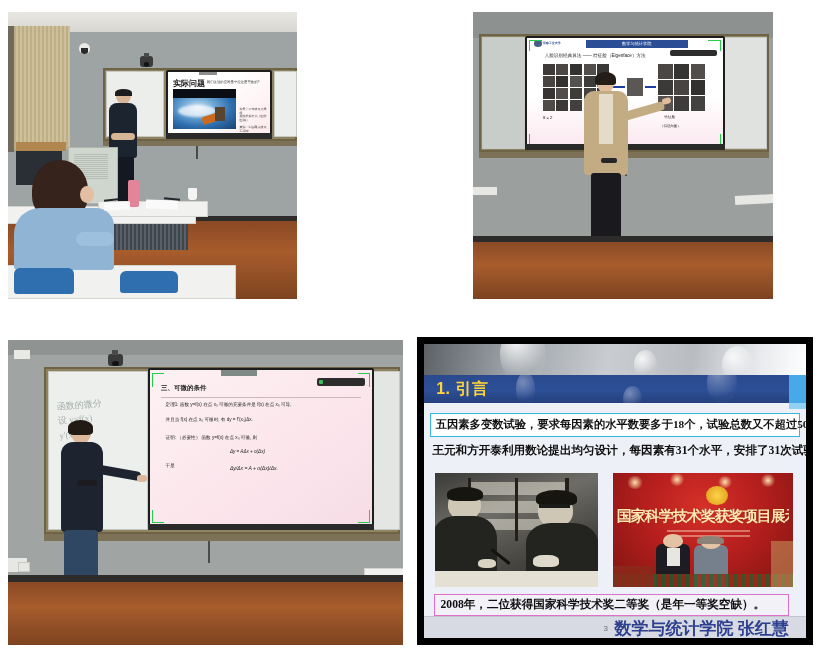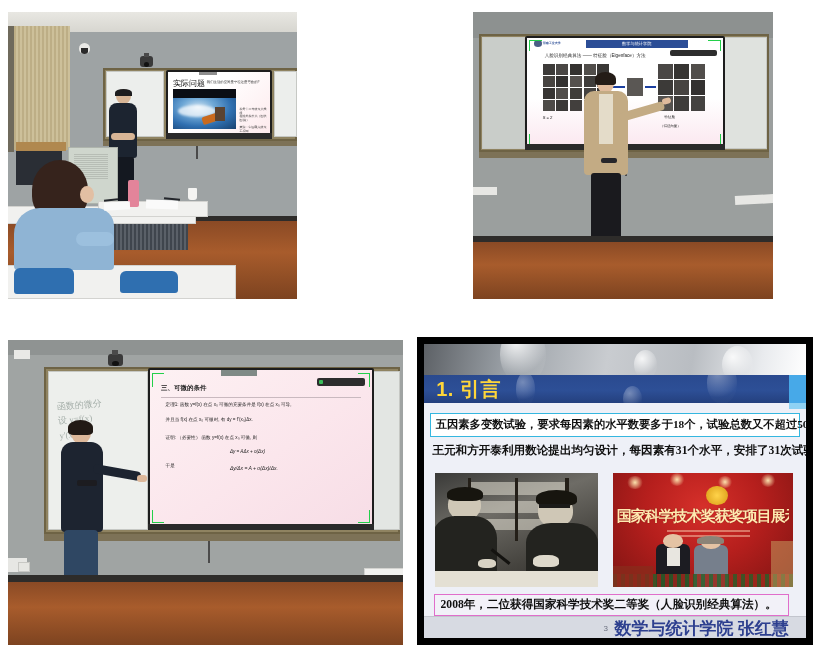--- a/index.html
+++ b/index.html
@@ -34,21 +34,21 @@
      margin-left:-21%;background:#111;border-radius:50%;}
   .domecam{position:absolute;background:#e9e9e6;border-radius:50% 50% 45% 45%;}
   .domecam:after{content:"";position:absolute;left:15%;bottom:0;width:70%;height:55%;
      background:#2a2a2a;border-radius:0 0 50% 50%;}
 
   .deskwhite{position:absolute;background:#f1f1ef;border:1px solid #d3d3d0;box-sizing:border-box;}
   .desklight{position:absolute;background:#e7e7e4;}
   .chairblue{position:absolute;background:#2f6fb0;border-radius:6px 6px 3px 3px;}
 
   
-  .s-title{font-weight:normal;color:#1a1a1a;}
+  .s-title{font-weight:bold;color:#1a1a1a;}
   .tiny{font-size:3px;line-height:1.25;color:#333;}
 
   
   .ppt{position:absolute;left:0;top:0;right:0;bottom:0;background:#eef0f7;}
   .ppt-topstrip{position:absolute;left:0;top:0;right:0;height:10.5%;
      background:linear-gradient(100deg,#5d6166 0%,#9aa0a6 22%,#c9ccd0 48%,#b9bdc2 70%,#e9ebee 88%,#ffffff 100%);
      overflow:hidden;}
   .bub{position:absolute;border-radius:50%;background:radial-gradient(circle at 35% 30%,rgba(255,255,255,.85),rgba(255,255,255,.06) 62%);}
   .ppt-headband{position:absolute;left:0;right:0;
      background:linear-gradient(180deg,#2a4a8f 0%,#2d4f96 55%,#24407e 100%);
@@ -358,21 +358,21 @@
         <div class="bub" style="left:78%;top:5%;width:8%;height:120%;"></div>
       </div>
 
       <div class="ppt-headband" style="top:10.5%;height:9.5%;">
         <div class="bub" style="left:24%;top:-10%;width:5%;height:120%;"></div>
         <div class="bub" style="left:52%;top:40%;width:5%;height:90%;"></div>
         <div class="bub" style="left:74%;top:-45%;width:8%;height:150%;"></div>
       </div>
       <div class="ppt-accent" style="top:10.5%;height:9.5%;width:4.5%;"></div>
       <div class="ppt-accent" style="top:20%;height:2.2%;width:4.5%;background:#8fd2f4;"></div>
-      <span class="ppt-headtext" style="top:15.3%;font-size:20px;">1. 引言</span>
+      <span class="ppt-headtext" style="top:15.3%;font-size:16px;">1. 引言</span>
 
       <div class="ppt-body" style="top:22.2%;bottom:8.5%;"></div>
 
       <div class="boxed-cyan" style="left:1.5%;top:23.5%;width:97%;height:8%;">
         <span class="ppt-line" style="font-size:11.3px;padding-left:5px;white-space:nowrap;">五因素多变数试验，要求每因素的水平数要多于18个，试验总数又不超过50。</span>
       </div>
 
       <span class="ppt-line plain-line" style="left:2.2%;top:33.8%;font-size:11.6px;white-space:nowrap;">王元和方开泰利用数论提出均匀设计，每因素有31个水平，安排了31次试验。</span>
 
       <div class="ppt-photoframe" style="left:3%;top:44%;width:42.5%;height:38.5%;">
@@ -420,21 +420,21 @@
           <div class="manB" style="left:45%;top:63%;width:19%;height:37%;border-radius:6px 6px 0 0;"></div>
           <div class="faceSm" style="left:49%;top:55%;width:11%;height:12%;"></div>
           <div style="position:absolute;left:47%;top:55%;width:15%;height:7%;background:#8b8377;border-radius:50% 50% 20% 20%;"></div>
           <div class="plants" style="height:11%;"></div>
           <div style="position:absolute;left:0;top:82%;width:22%;height:18%;background:#8a2a1c;opacity:.8;"></div>
           <div style="position:absolute;right:0;top:60%;width:12%;height:40%;background:#c49a5e;opacity:.55;"></div>
         </div>
       </div>
 
       <div class="boxed-pink" style="left:2.5%;top:85%;width:93%;height:7.5%;">
-        <span class="ppt-line" style="font-size:11.6px;padding-left:6px;white-space:nowrap;">2008年，二位获得国家科学技术奖二等奖（人脸识别经典算法）。</span>
+        <span class="ppt-line" style="font-size:11.6px;padding-left:6px;white-space:nowrap;">2008年，二位获得国家科学技术奖二等奖（是年一等奖空缺）。</span>
       </div>
 
       <div class="ppt-foot" style="height:7%;">
         <span class="ppt-pageno" style="font-size:8px;">3</span>
         <span class="ppt-footer-right" style="font-size:17px;">数学与统计学院 张红慧</span>
       </div>
     </div>
     <div class="slide-outline"></div>
   </div>
 

